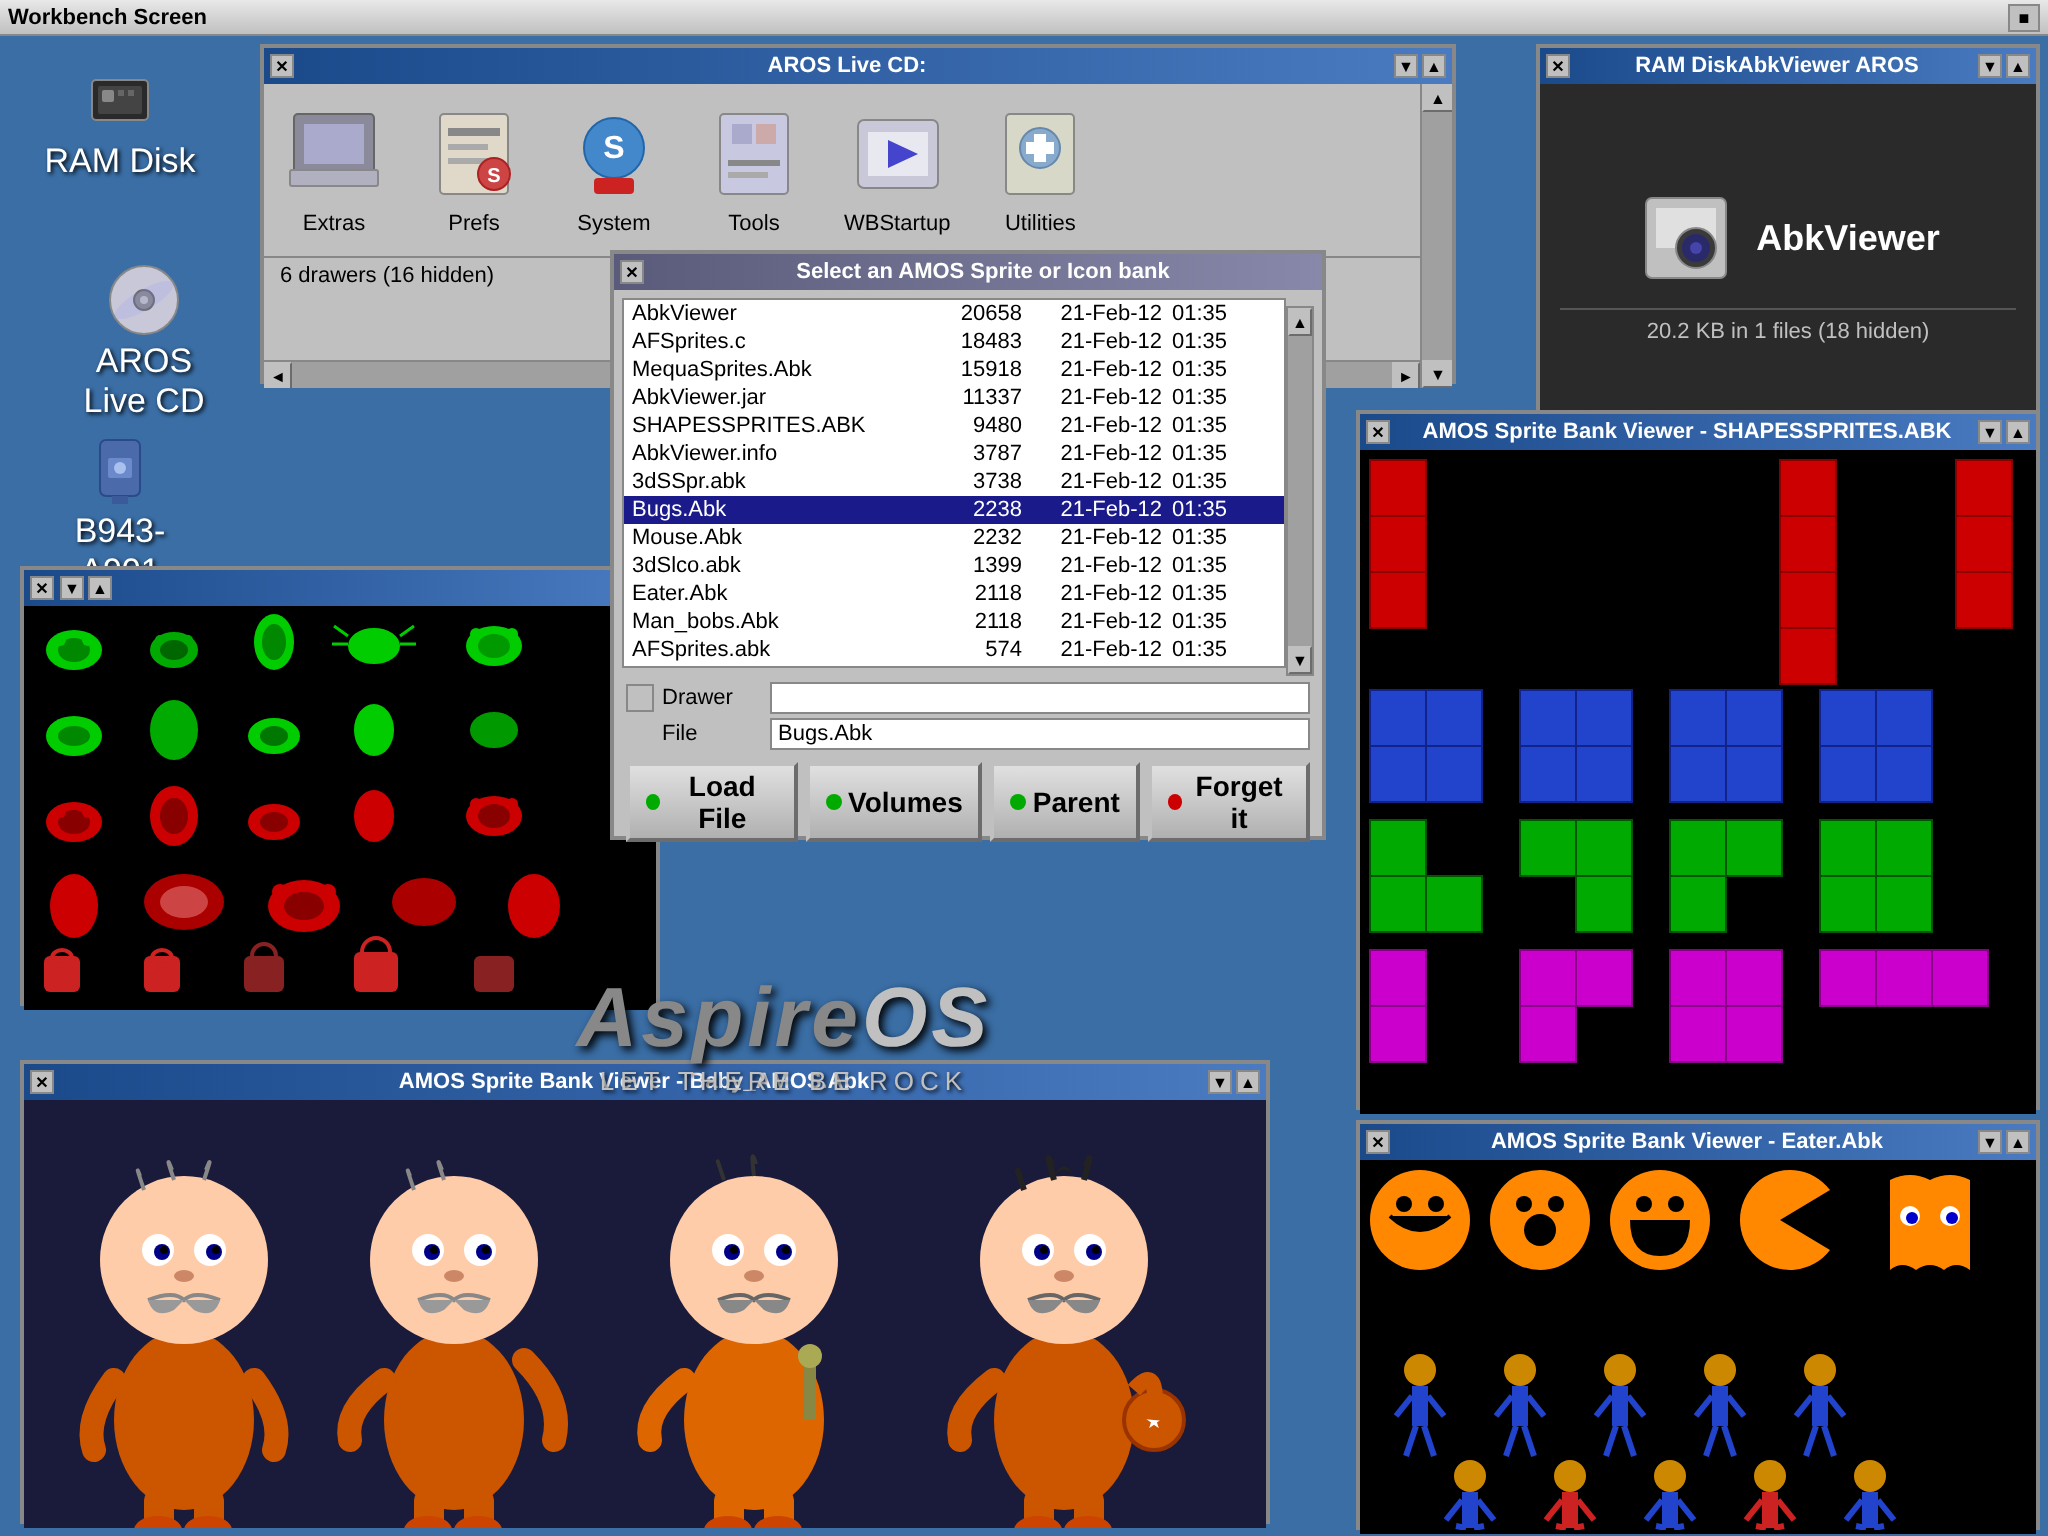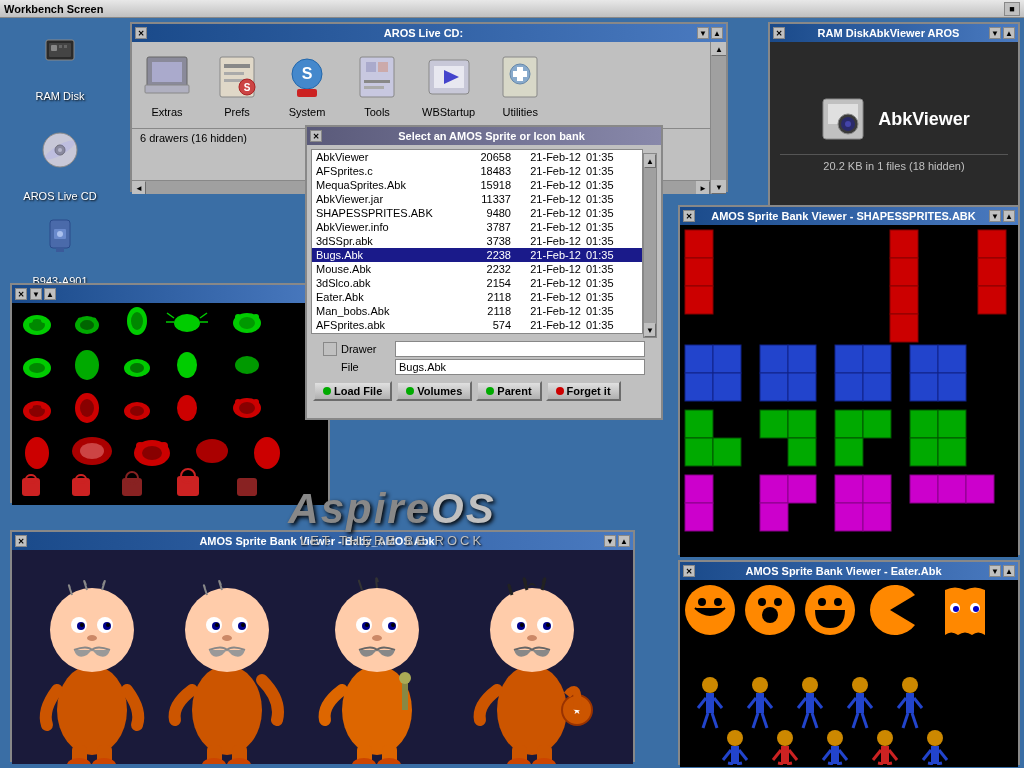--- a/index.html
+++ b/index.html
@@ -53,24 +53,24 @@
     }
     .desktop-icon .icon-img {
       width: 40px;
       height: 40px;
       display: flex;
       align-items: center;
       justify-content: center;
     }
     .desktop-icon .icon-label {
       color: white;
-      font-size: 11px;
+      font-size: 17px;
       text-align: center;
       text-shadow: 1px 1px 2px #000;
-      margin-top: 20px;
+      margin-top: 1px;
     }
 
     
     .window {
       position: absolute;
       background: #c0c0c0;
       border: 2px solid #888;
     }
     .window-titlebar {
       height: 18px;
@@ -202,21 +202,21 @@
       gap: 4px;
       padding: 3px 6px;
     }
     .file-btn {
       display: flex;
       align-items: center;
       gap: 3px;
       padding: 2px 8px;
       background: linear-gradient(to bottom, #e0e0e0, #b0b0b0);
       border: 2px outset #c0c0c0;
-      font-size: 11px;
+      font-size: 14px;
       cursor: pointer;
       font-weight: bold;
     }
 
     
     #sprite-bugs {
       top: 283px;
       left: 10px;
       width: 320px;
       height: 215px;
@@ -337,21 +337,21 @@
       <rect x="4" y="8" width="28" height="20" rx="2" fill="#2a2a2a" stroke="#888" stroke-width="1"></rect>
       <rect x="7" y="11" width="22" height="14" rx="1" fill="#444"></rect>
       <rect x="9" y="13" width="6" height="6" rx="1" fill="#888"></rect>
       <rect x="17" y="13" width="3" height="3" fill="#666"></rect>
       <rect x="22" y="13" width="3" height="3" fill="#666"></rect>
     </svg>
   </div>
   <span class="icon-label">RAM Disk</span>
 </div>
 
-<div class="desktop-icon" style="top:130px;left:20px;align-items:center;">
+<div class="desktop-icon" style="top:130px;left:32px;align-items:center;">
   <div class="icon-img">
     <svg width="40" height="40" viewBox="0 0 40 40">
       <circle cx="20" cy="20" r="17" fill="#c8c8d8" stroke="#888" stroke-width="1"></circle>
       <circle cx="20" cy="20" r="5" fill="#888" stroke="#666" stroke-width="1"></circle>
       <circle cx="20" cy="20" r="2" fill="#c0c0c0"></circle>
       <ellipse cx="20" cy="20" rx="17" ry="5" fill="rgba(150,150,255,0.2)" transform="rotate(-30,20,20)"></ellipse>
     </svg>
   </div>
   <span class="icon-label">AROS Live CD</span>
 </div>
@@ -553,21 +553,21 @@
           <span class="ftime">01:35</span>
         </div>
       <div class="file-row">
           <span class="fname">Mouse.Abk</span>
           <span class="fsize">2232</span>
           <span class="fdate">21-Feb-12</span>
           <span class="ftime">01:35</span>
         </div>
       <div class="file-row">
           <span class="fname">3dSlco.abk</span>
-          <span class="fsize">2154</span>
+          <span class="fsize">1399</span>
           <span class="fdate">21-Feb-12</span>
           <span class="ftime">01:35</span>
         </div>
       <div class="file-row">
           <span class="fname">Eater.Abk</span>
           <span class="fsize">2118</span>
           <span class="fdate">21-Feb-12</span>
           <span class="ftime">01:35</span>
         </div>
       <div class="file-row">
@@ -589,21 +589,21 @@
           <span class="ftime">01:35</span>
         </div>
     </div>
 
     <div style="position:absolute;right:4px;top:4px;width:14px;height:185px;background:#b0b0b0;border:1px solid #888;display:flex;flex-direction:column;">
       <div style="width:12px;height:14px;background:#c0c0c0;border:1px outset #c0c0c0;display:flex;align-items:center;justify-content:center;font-size:8px;cursor:pointer;">▲</div>
       <div style="flex:1;background:#a0a0a0;"></div>
       <div style="width:12px;height:14px;background:#c0c0c0;border:1px outset #c0c0c0;display:flex;align-items:center;justify-content:center;font-size:8px;cursor:pointer;">▼</div>
     </div>
 
-    <div style="padding:3px 16px;">
+    <div style="padding:3px 6px;">
       <div class="file-field-row">
         <div class="check-box"></div>
         <span class="field-label">Drawer</span>
         <input type="text" value="" style="flex: 1 1 0%; height: 16px; border: 1px solid rgb(136, 136, 136); font-size: 11px; padding: 1px 3px;">
       </div>
       <div class="file-field-row" style="margin-top:2px;">
         <span class="field-label" style="margin-left:18px;">File</span>
         <input type="text" style="flex: 1 1 0%; height: 16px; border: 1px solid rgb(136, 136, 136); font-size: 11px; padding: 1px 3px;" value="Bugs.Abk">
       </div>
     </div>

